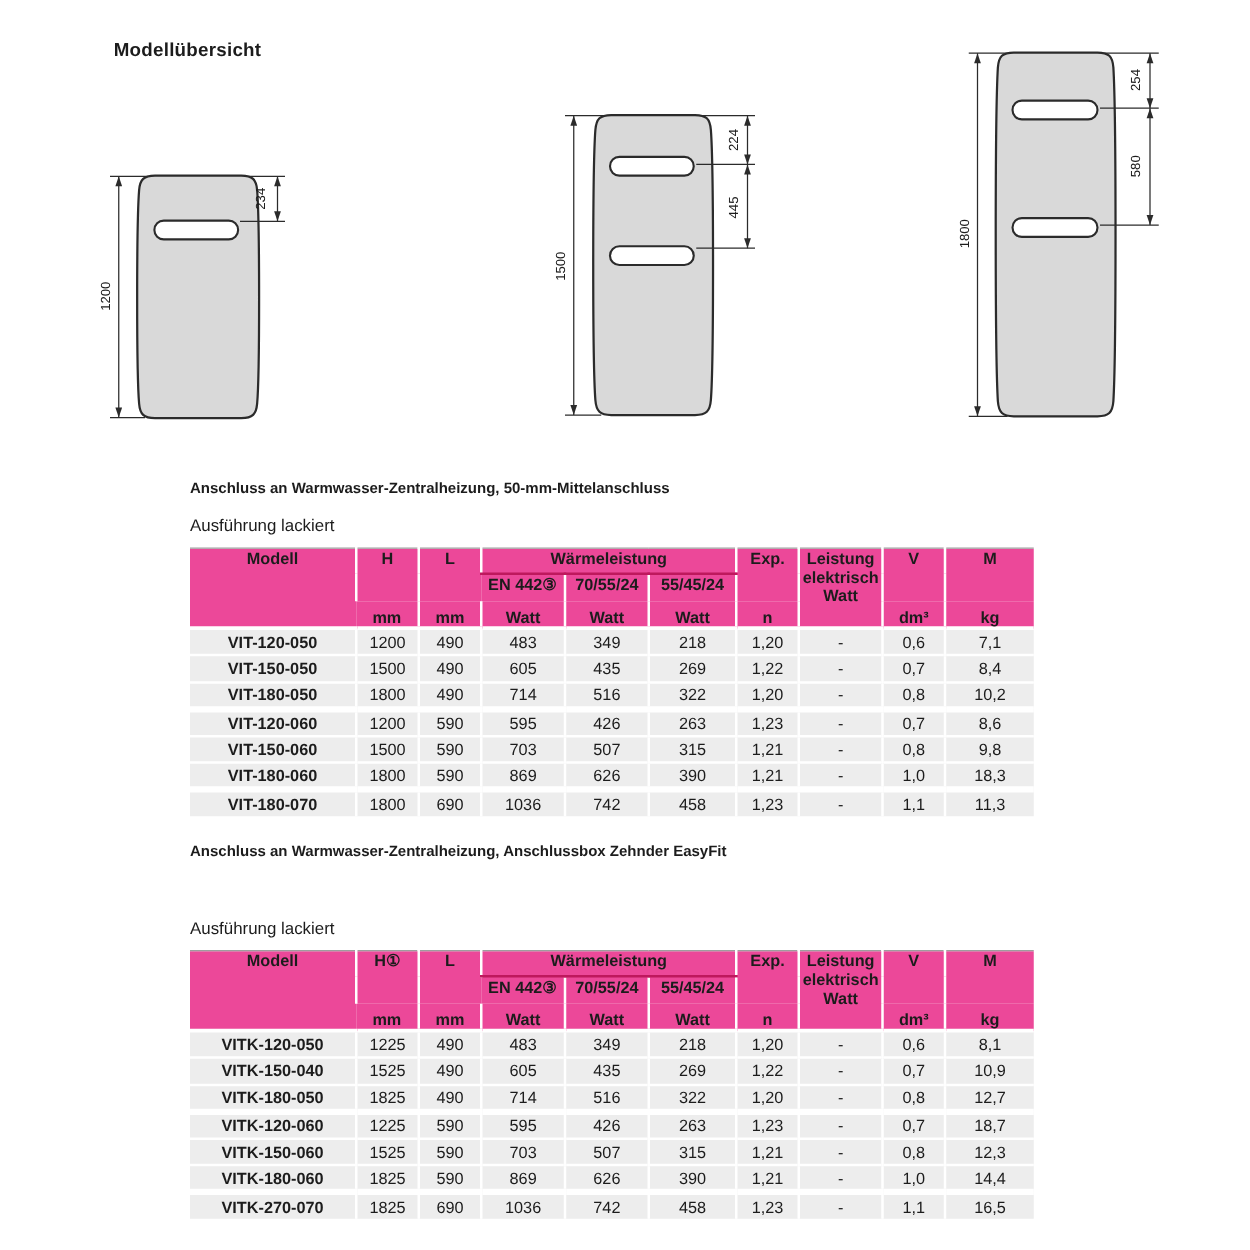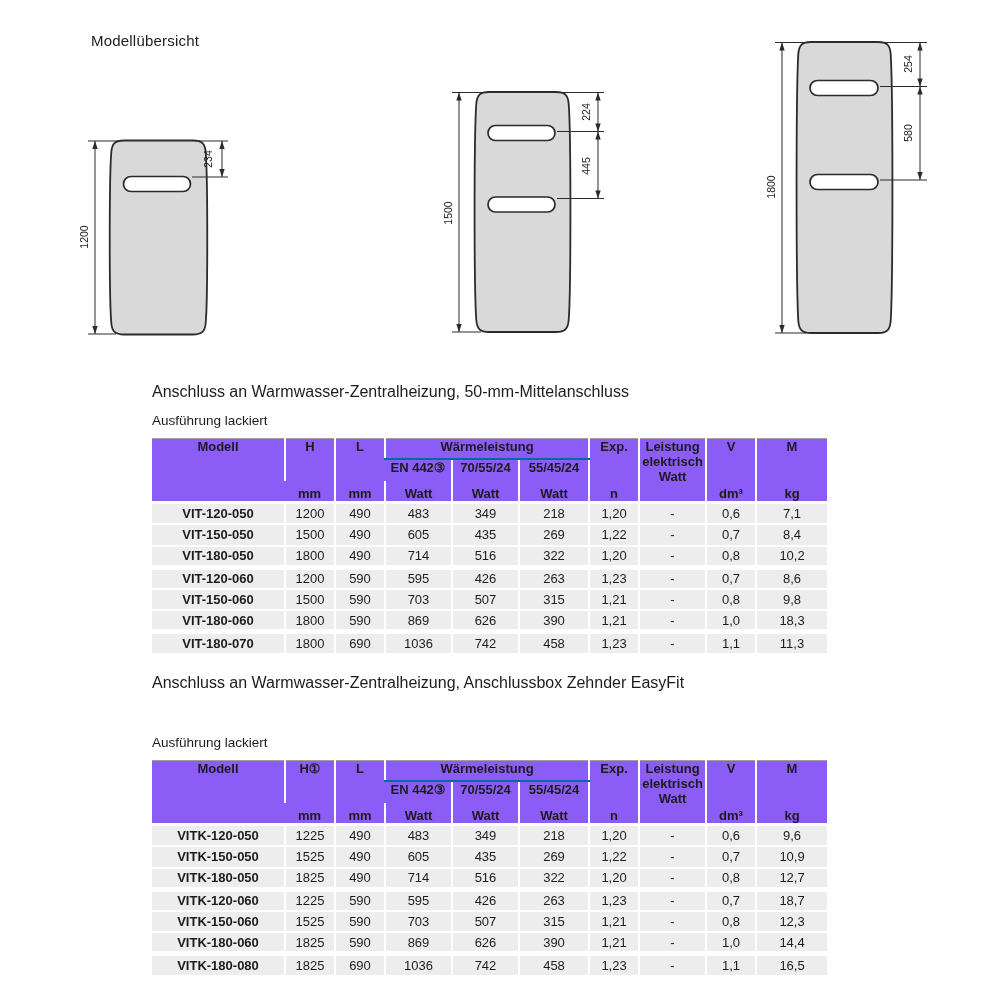--- a/index.html
+++ b/index.html
@@ -3,45 +3,45 @@
 <meta charset="utf-8">
 <style>
   * { box-sizing: border-box; }
   html,body { margin:0; padding:0; }
   body {
     width:1000px; height:1000px; background:#ffffff; position:relative;
     font-family:"Liberation Sans", sans-serif; color:#1c1c1c;
     overflow:hidden;
   }
   .abs { position:absolute; }
-  .page-title { left:91px; top:32px; font-size:15px; font-weight:normal; letter-spacing:0.2px; }
-  .sec-heading { font-size:16px; font-weight:normal; }
+  .page-title { left:91px; top:32px; font-size:15px; font-weight:bold; letter-spacing:0.2px; }
+  .sec-heading { font-size:12px; font-weight:bold; }
   .sec-sub { font-size:13.5px; }
 
   
   table.spec {
     border-collapse:collapse; table-layout:fixed; width:675px;
     border-top:1px solid #9e9e9e;
   }
   table.spec th, table.spec td {
     font-size:13px; text-align:center; padding:0;
     border-left:2px solid #ffffff;
   }
   table.spec th:first-child, table.spec td:first-child { border-left:none; }
-  table.spec thead th { background:#8b5cf6; font-weight:bold; }
+  table.spec thead th { background:#ec4899; font-weight:bold; }
   table.spec tbody td { background:#ededed; border-top:2px solid #ffffff; height:21.5px; font-weight:normal; }
   table.spec tbody tr.group-start td { border-top:5px solid #ffffff; }
   table.spec tbody tr:first-child td { border-top:3px solid #ffffff; }
   table.spec tbody td.model { font-weight:bold;margin-top:26px; }
   tr.hrow1 { height:20px; }
   tr.hrow2 { height:22px; }
   tr.hrow3 { height:22px; }
   th.vtop { vertical-align:top; padding-top:4px; }
   th.vbottom { vertical-align:bottom; padding-bottom:5px; }
-  th.wgroup { border-bottom:2px solid #0369a1; vertical-align:top; padding-top:4px; }
+  th.wgroup { border-bottom:2px solid #be185d; vertical-align:top; padding-top:4px; }
   th.leistung-cell span { display:block; line-height:15px; }
   th.leistung-cell { vertical-align:top; padding-top:4px; }
 
   
   svg text.dim-label { font-family:"Liberation Sans",sans-serif; font-size:10.5px; fill:#1c1c1c; }
   svg .body-shape { fill:#d9d9d9; stroke:#2b2b2b; stroke-width:1.8; }
   svg .slot { fill:#ffffff; stroke:#2b2b2b; stroke-width:1.7; }
   svg .dim { stroke:#2b2b2b; stroke-width:1; fill:none; }
   svg .arrow { fill:#2b2b2b; stroke:none; }
 </style>
@@ -296,24 +296,24 @@
       <tr>
         <td class="model">VITK-120-050</td>
         <td>1225</td>
         <td>490</td>
         <td>483</td>
         <td>349</td>
         <td>218</td>
         <td>1,20</td>
         <td>-</td>
         <td>0,6</td>
-        <td>9,6</td>
-      </tr>
-      <tr>
-        <td class="model">VITK-150-050</td>
+        <td>8,1</td>
+      </tr>
+      <tr>
+        <td class="model">VITK-150-040</td>
         <td>1525</td>
         <td>490</td>
         <td>605</td>
         <td>435</td>
         <td>269</td>
         <td>1,22</td>
         <td>-</td>
         <td>0,7</td>
         <td>10,9</td>
       </tr>
@@ -359,21 +359,21 @@
         <td>590</td>
         <td>869</td>
         <td>626</td>
         <td>390</td>
         <td>1,21</td>
         <td>-</td>
         <td>1,0</td>
         <td>14,4</td>
       </tr>
       <tr class="group-start">
-        <td class="model">VITK-180-080</td>
+        <td class="model">VITK-270-070</td>
         <td>1825</td>
         <td>690</td>
         <td>1036</td>
         <td>742</td>
         <td>458</td>
         <td>1,23</td>
         <td>-</td>
         <td>1,1</td>
         <td>16,5</td>
       </tr>

